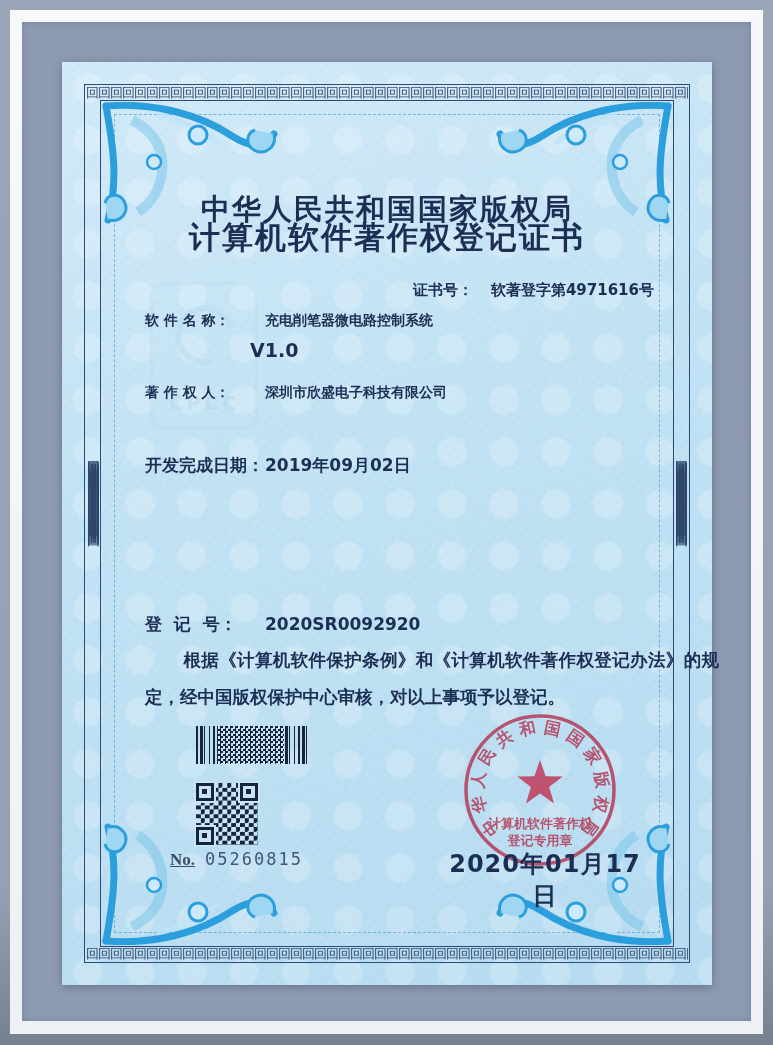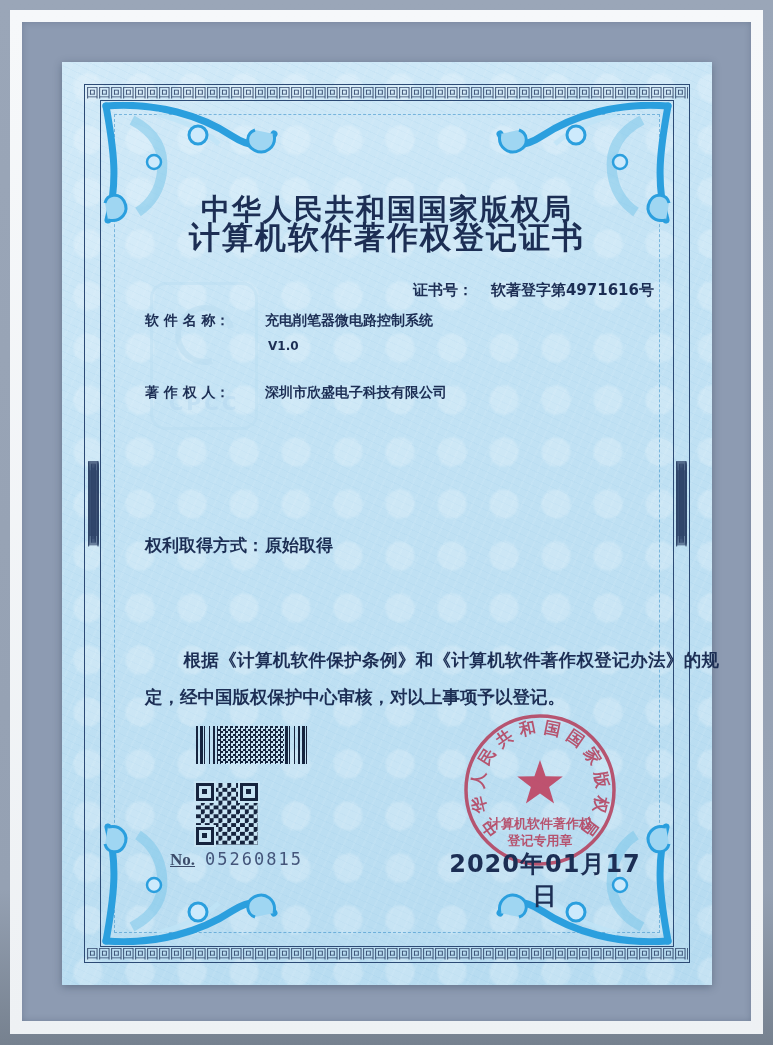--- a/index.html
+++ b/index.html
@@ -54,21 +54,21 @@
   .ink { color:#1c2e54; font-weight:bold; }
   .authority { position:absolute; top:128px; width:100%; text-align:center;
     font-size:29px; letter-spacing:2px; }
   .cert-title { position:absolute; top:155px; width:100%; text-align:center;
     font-size:31px; letter-spacing:2px; }
   .cert-no { position:absolute; top:219px; right:58px; font-size:15px; white-space:pre; }
   .cert-no .gap { display:inline-block; width:18px; }
   .field { position:absolute; left:83px; font-size:17px; white-space:pre; }
   .field .flabel { display:inline-block; width:120px; }
   .f-big { font-size:14px; }
-  .version { position:absolute; left:206px; font-size:12px; }
+  .version { position:absolute; left:188px; font-size:19px; }
   .statement { position:absolute; left:83px; top:580px; width:574px;
     font-size:17.5px; line-height:37px; text-indent:2.2em; text-align:justify; }
   
   .barcode { position:absolute; left:134px; top:664px; width:114px; height:38px;
     background:repeating-linear-gradient(90deg,
       #16243e 0 2px, transparent 2px 4px,
       #16243e 4px 7px, transparent 7px 8px,
       #16243e 8px 9px, transparent 9px 13px,
       #16243e 13px 14px, transparent 14px 17px); }
   .barcode .matrix { position:absolute; left:22px; right:26px; top:0; bottom:0;
@@ -153,21 +153,22 @@
     <div class="wm-text">CPCC</div>
   </div>
 
   <div class="authority ink">中华人民共和国国家版权局</div>
   <div class="cert-title ink">计算机软件著作权登记证书</div>
   <div class="cert-no ink"><span>证书号：</span><span class="gap"></span><span>软著登字第4971616号</span></div>
 
   <div class="field ink f-big" style="top:250px"><span class="flabel">软 件 名 称：</span><span>充电削笔器微电路控制系统</span></div>
   <div class="version ink" style="top:277px">V1.0</div>
   <div class="field ink f-big" style="top:322px"><span class="flabel">著 作 权 人：</span><span>深圳市欣盛电子科技有限公司</span></div>
-  <div class="field ink" style="top:472px"><span class="flabel">权利取得方式：</span><span>原始取得</span></div>
+  <div class="field ink" style="top:392px"><span class="flabel">开发完成日期：</span><span>2019年09月02日</span></div>
+  <div class="field ink" style="top:551px"><span class="flabel">登  记  号：</span><span>2020SR0092920</span></div>
 
   <div class="statement ink">根据《计算机软件保护条例》和《计算机软件著作权登记办法》的规定，经中国版权保护中心审核，对以上事项予以登记。</div>
 
   <div class="barcode">
     <div class="matrix"></div>
   </div>
   <div class="qr">
     <div class="finder fd-tl"></div>
     <div class="finder fd-tr"></div>
     <div class="finder fd-bl"></div>

